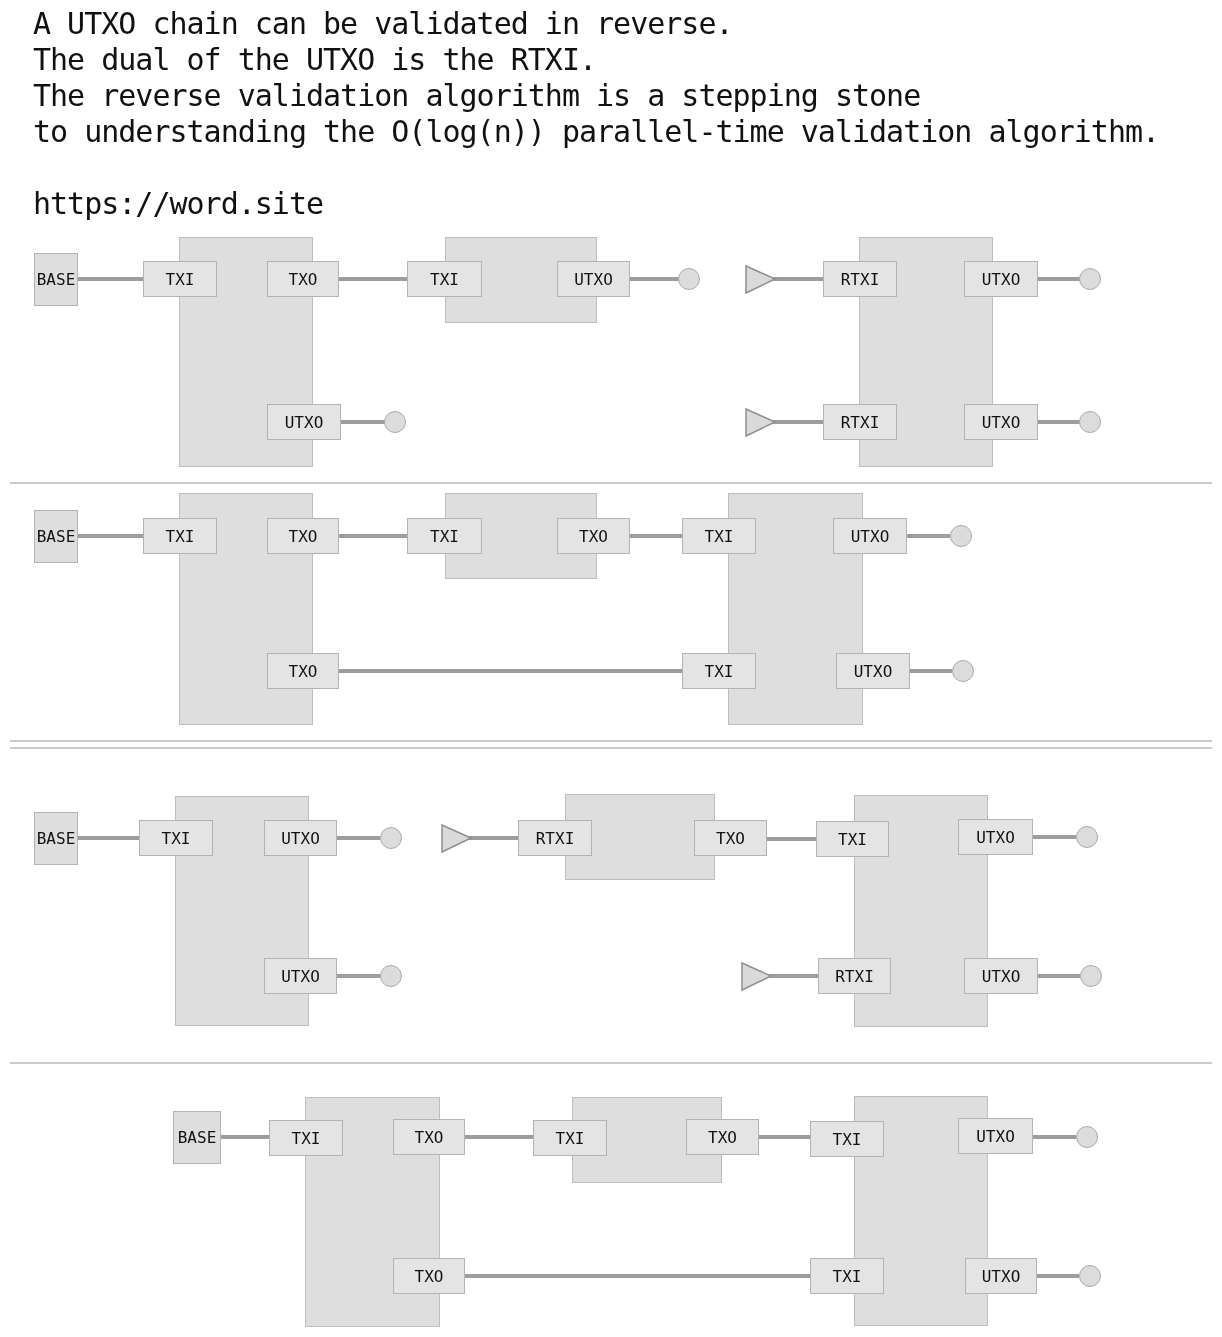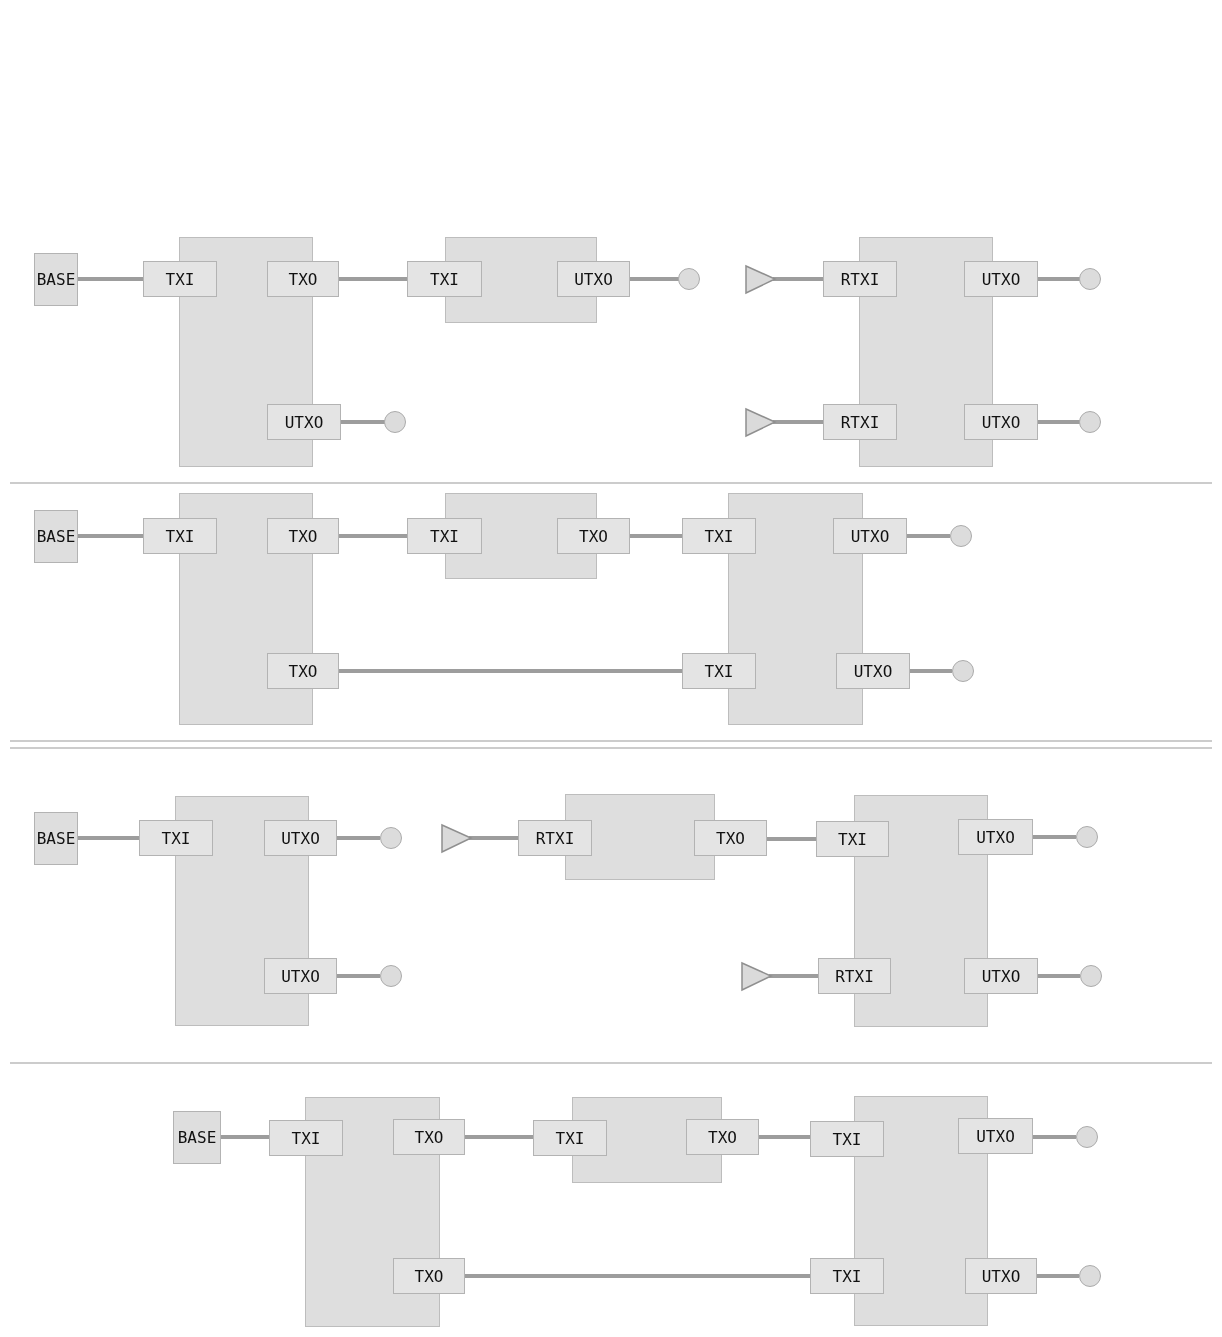--- a/index.html
+++ b/index.html
@@ -18,20 +18,25 @@
   .cline{position:absolute;height:4px;background:#9d9d9d;}
   .circle{position:absolute;width:22px;height:22px;border-radius:50%;background:#dcdcdc;
         border:1.5px solid #ababab;box-sizing:border-box;}
   .tri{position:absolute;width:32px;height:32px;}
   .sep{position:absolute;height:2px;background:#cccccc;}
 </style>
 </head>
 <body>
 
 <div id="page">
+  <div id="header-text">A UTXO chain can be validated in reverse.
+The dual of the UTXO is the RTXI.
+The reverse validation algorithm is a stepping stone
+to understanding the O(log(n)) parallel-time validation algorithm.</div>
+  <div id="header-url">https://word.site</div>
   <div id="diagram">
       <div class="sep" style="left: 10px; top: 482px; width: 1202px;"></div>
       <div class="sep" style="left: 10px; top: 740px; width: 1202px;"></div>
       <div class="sep" style="left: 10px; top: 747px; width: 1202px;"></div>
       <div class="sep" style="left: 10px; top: 1062px; width: 1202px;"></div>
       <div class="bigbox" style="left: 179px; top: 237px; width: 134px; height: 230px;"></div>
       <div class="bigbox" style="left: 445px; top: 237px; width: 152px; height: 86px;"></div>
       <div class="bigbox" style="left: 859px; top: 237px; width: 134px; height: 230px;"></div>
       <div class="cline" style="left: 70px; top: 277px; width: 87px;"></div>
       <div class="cline" style="left: 325px; top: 277px; width: 96px;"></div>

